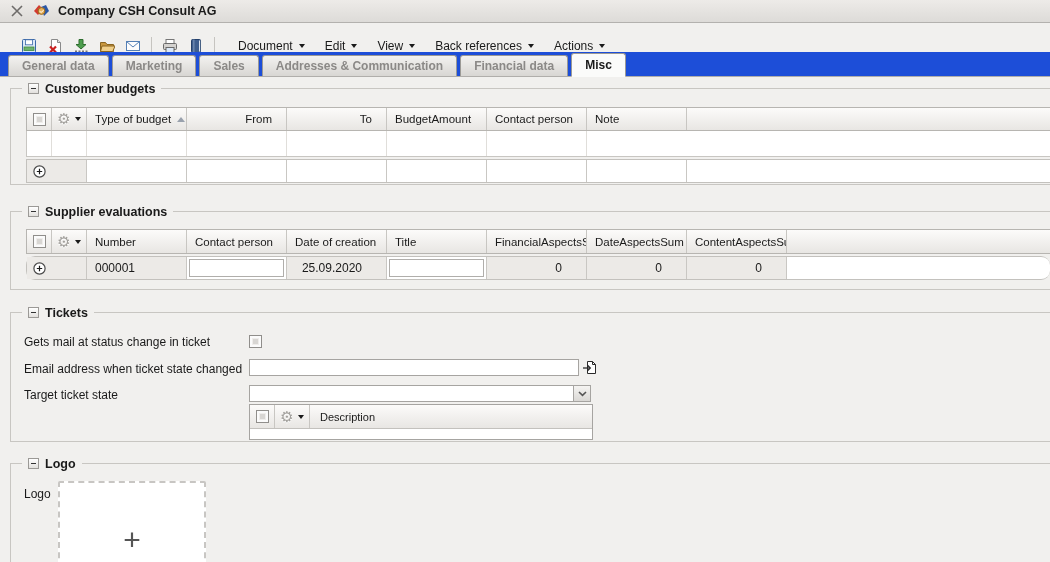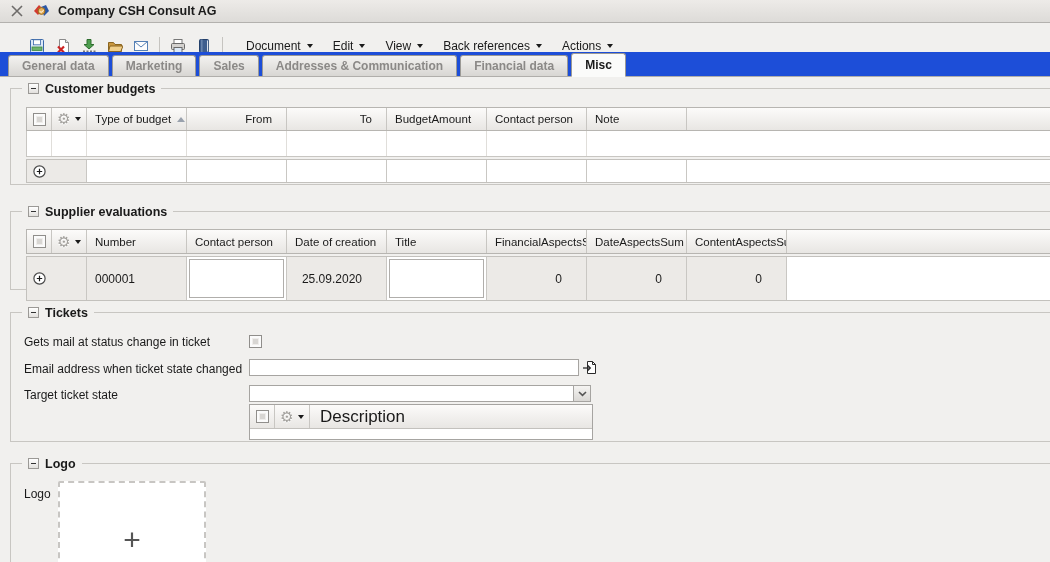--- a/index.html
+++ b/index.html
@@ -9,21 +9,21 @@
     background:#f1f0ee; font-family:"Liberation Sans","DejaVu Sans",sans-serif;
     font-size:12px; color:#1a1a1a;
   }
   
   .titlebar { position:absolute; top:0; left:0; right:0; height:23px;
     background:linear-gradient(#edebe8,#dddbd8); border-bottom:1px solid #b3b1ae;
     display:flex; align-items:center; padding-left:9px; gap:8px; }
   .win-title { font-weight:bold; font-size:12.5px; }
   .iconbtn { display:flex; align-items:center; justify-content:center; }
   
-  .toolbar { position:absolute; top:24px; left:16px; right:0; height:44px;
+  .toolbar { position:absolute; top:24px; left:8px; right:0; height:44px;
     display:flex; align-items:center; padding-left:8px; }
   .tool-btn { width:26px; height:24px; display:flex; align-items:center; justify-content:center; cursor:default; }
   .tb-sep { width:1px; height:18px; background:#c6c4c0; margin:0 5px; }
   .menus { display:flex; align-items:center; margin-left:8px; }
   .menu { display:flex; align-items:center; gap:6px; padding:4px 10px; cursor:default; }
   .caret { width:0; height:0; border-left:3.5px solid transparent; border-right:3.5px solid transparent; border-top:4px solid #1a1a1a; }
   
   .tabbar { position:absolute; top:52px; left:0; right:0; height:25px; background:#1d4ed8;
     border-bottom:1px solid #b0aeab; display:flex; align-items:flex-end; padding-left:8px; gap:3px; }
   .tab { height:21px; line-height:20px; padding:0 13px; border:1px solid #9b9995; border-bottom:none;
@@ -44,21 +44,21 @@
   .hdr .cell { border-right:1px solid #c8c6c2; display:flex; align-items:center; padding:0 8px;
     font-size:11.5px; white-space:nowrap; overflow:hidden; cursor:default; }
   .hdr .cell.center { justify-content:center; padding:0; }
   .cell.right { justify-content:flex-end; padding-right:14px; }
   .c-cb { width:25px; flex:none; } .c-gear { width:35px; flex:none; }
   .c-100 { width:100px; flex:none; } .c-fill { flex:1; border-right:none !important; }
   .sumrow { height:26px; background:#fff; border-left:1px solid #c8c6c2; border-bottom:1px solid #c8c6c2; }
   .sumrow .cell { border-right:1px solid #e0deda; display:flex; align-items:center; }
   .strip { height:24px; margin-top:2px; border:1px solid #c3c1bd; border-right:none; background:#fff; display:flex; }
   .strip .cell { border-right:1px solid #c9c7c3; display:flex; align-items:center; font-size:12px; }
-  .strip.tall { height:45px; }
+  .strip.tall { height:24px;border-radius:9px; }
   .gray { background:#eceae7; }
   .amount { font-weight:bold; justify-content:flex-end; padding-right:8px; }
   .val { padding-left:8px; } .valr { justify-content:flex-end; padding-right:24px; }
   .plus-cell { width:60px; flex:none; padding-left:6px; }
   .inset-input { flex:1; margin:2px 2px; border:1px solid #b0aeab; background:#fff; align-self:stretch; }
   
   .cb { width:13px; height:13px; border:1px solid #908e8b; background:#fbfbfb; position:relative; cursor:default; }
   .cb::after { content:""; position:absolute; left:2px; top:2px; right:2px; bottom:2px; background:#d8d6d3; border:1px solid #efedeb; }
   
   .gear-wrap { display:flex; align-items:center; gap:4px; cursor:default; }
@@ -68,21 +68,21 @@
   .t-label { position:absolute; left:13px; font-size:12px; white-space:nowrap; }
   .t-input { position:absolute; left:238px; width:330px; height:17px; border:1px solid #a6a4a1; background:#fff;
     font-family:inherit; font-size:12px; padding:0 3px; }
   .combo { position:absolute; left:238px; width:342px; height:17px; display:flex; }
   .combo-field { flex:1; border:1px solid #a6a4a1; border-right:none; background:#fff; }
   .combo-btn { width:18px; border:1px solid #a6a4a1; background:linear-gradient(#f5f4f2,#dad8d5);
     display:flex; align-items:center; justify-content:center; cursor:default; }
   .panel { position:absolute; left:238px; width:344px; border:1px solid #a6a4a1; background:#fff; }
   .panel .hdr2 { height:24px; background:linear-gradient(#fcfbfa,#e8e6e3); border-bottom:1px solid #c3c1bd; display:flex; }
   .panel .cell { border-right:1px solid #c8c6c2; display:flex; align-items:center; }
-  .panel .desc { padding-left:10px; font-size:17px; }
+  .panel .desc { padding-left:10px; font-size:11px; }
   .panel .emptyrow { height:10px; background:#fff; }
   
   .dropzone { position:absolute; left:47px; top:17px; width:148px; height:118px;
     border:2px dashed #c8c6c3; border-radius:2px; background:#fff;
     display:flex; align-items:center; justify-content:center; cursor:default; }
   .dropzone .plus-glyph { font-size:30px; color:#555; font-weight:400; line-height:1; }
 </style>
 </head>
 <body>
 

